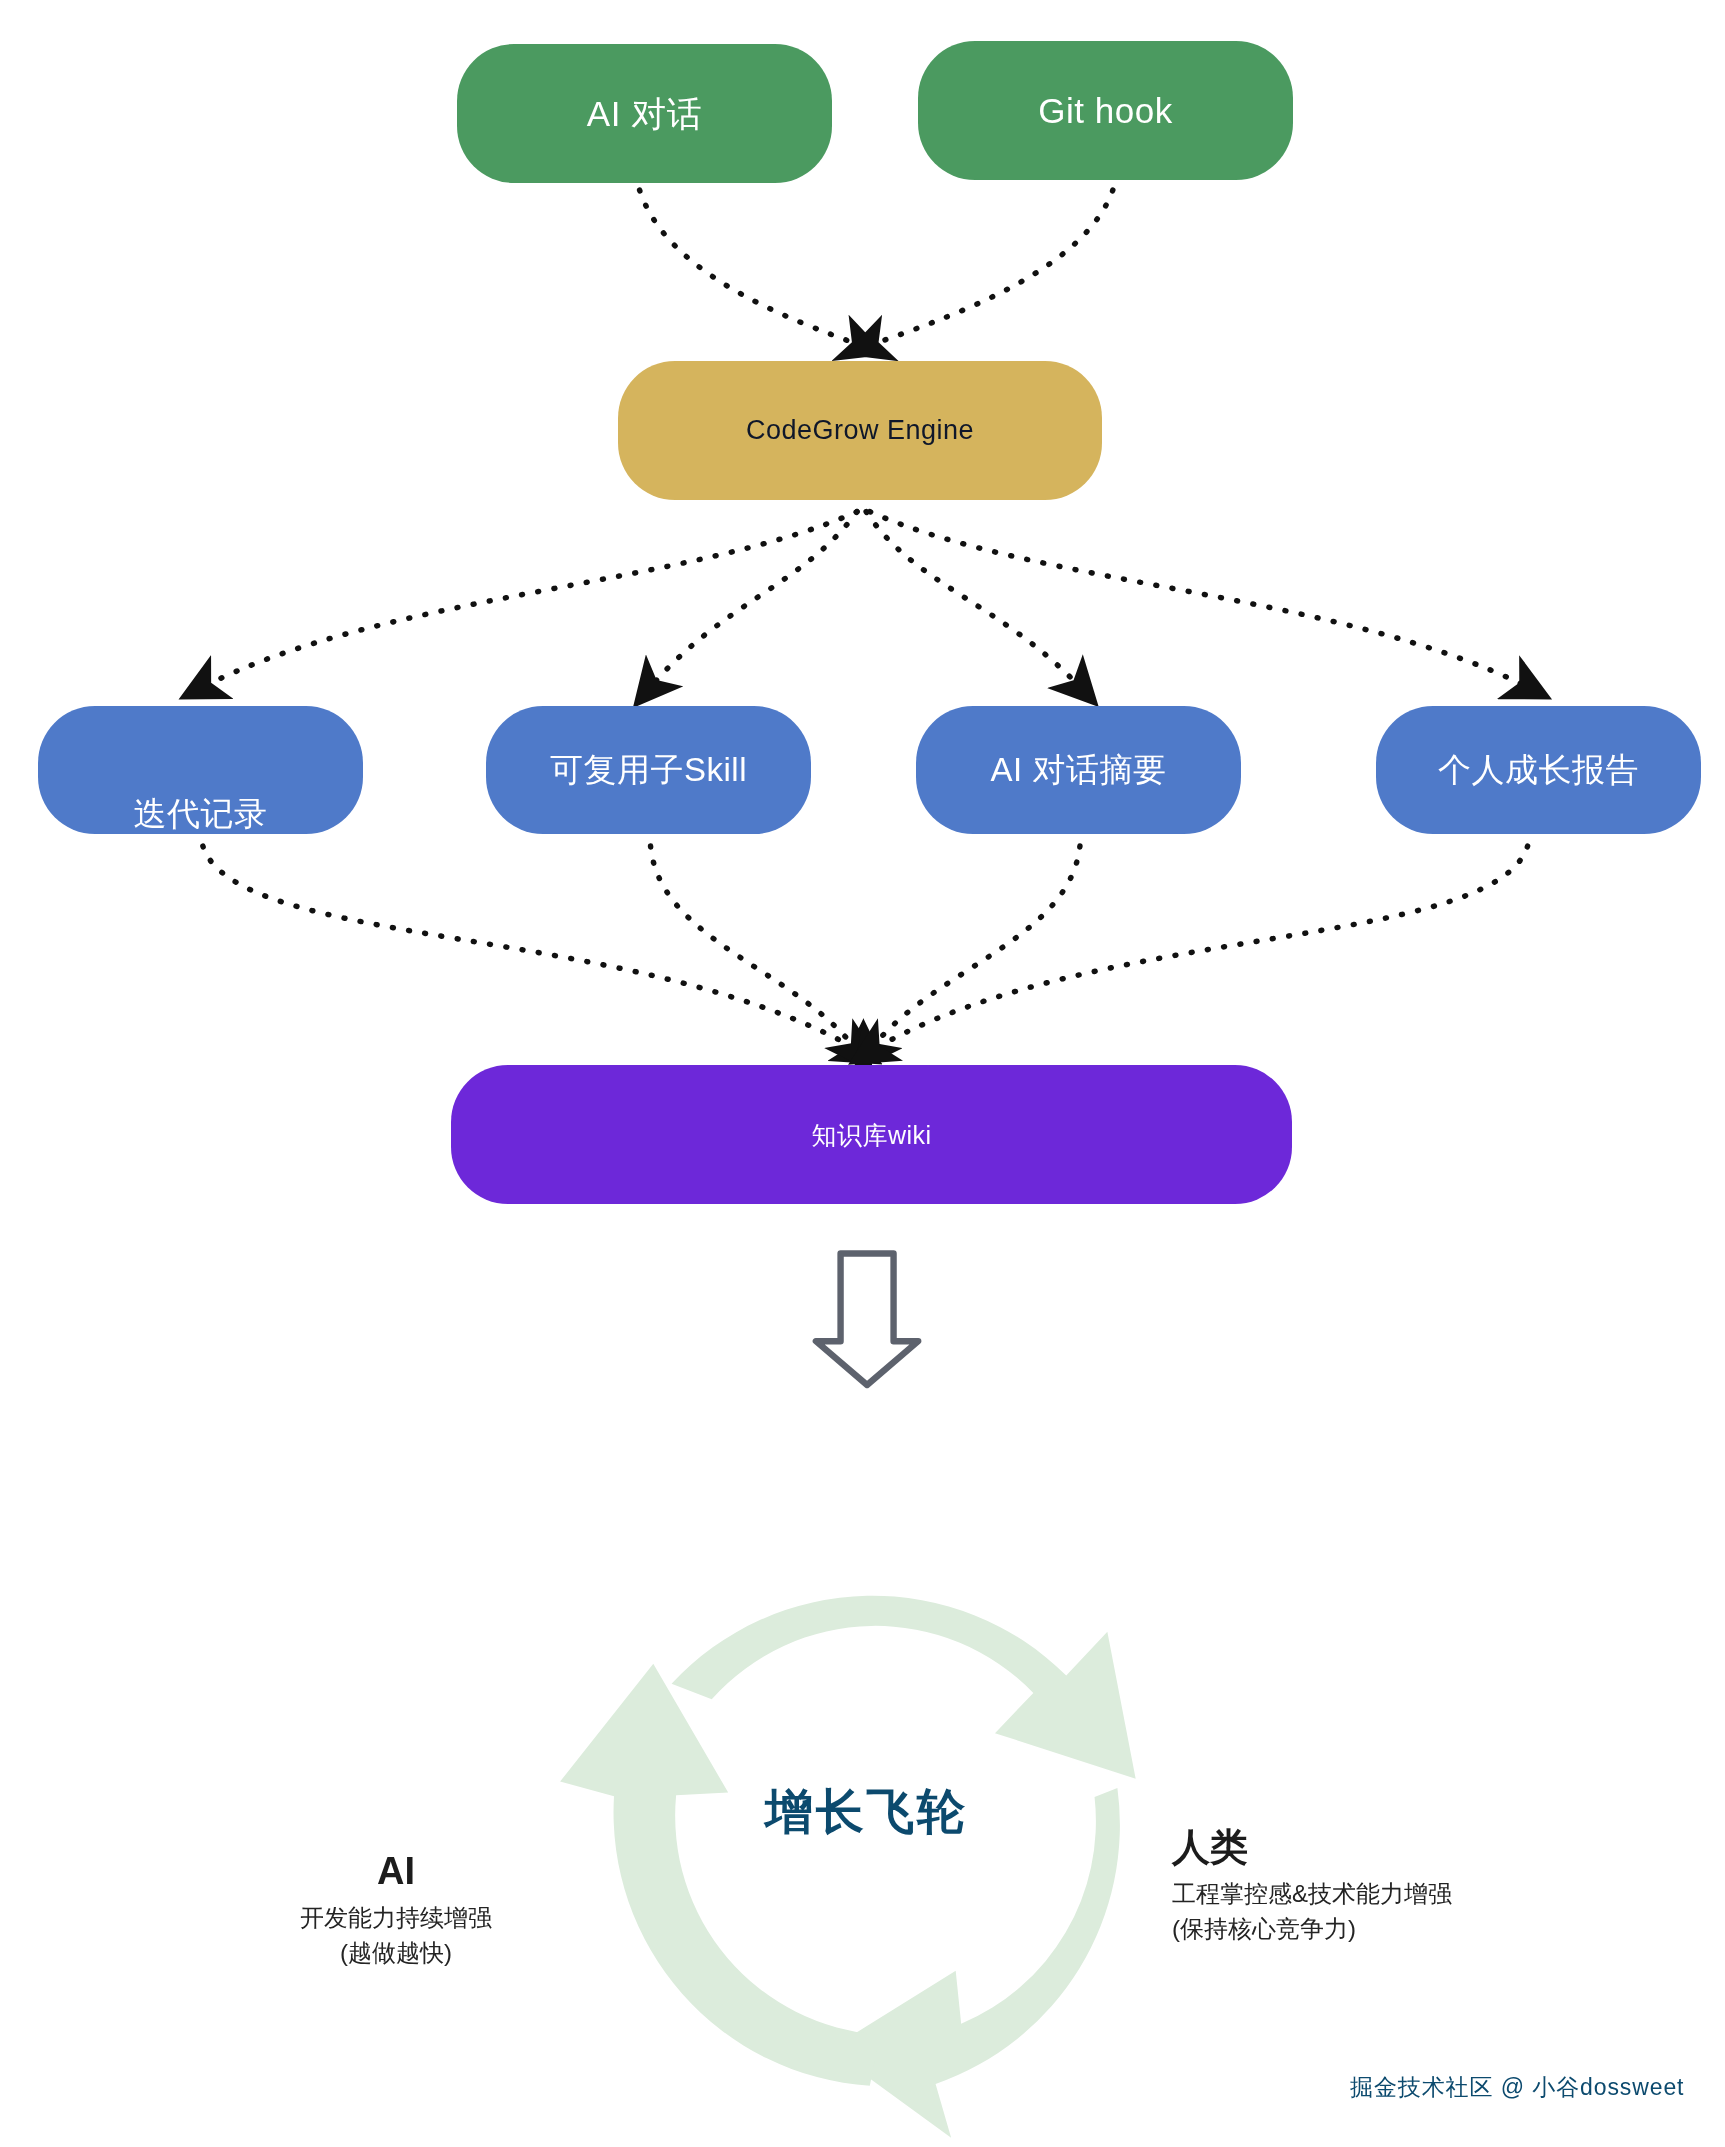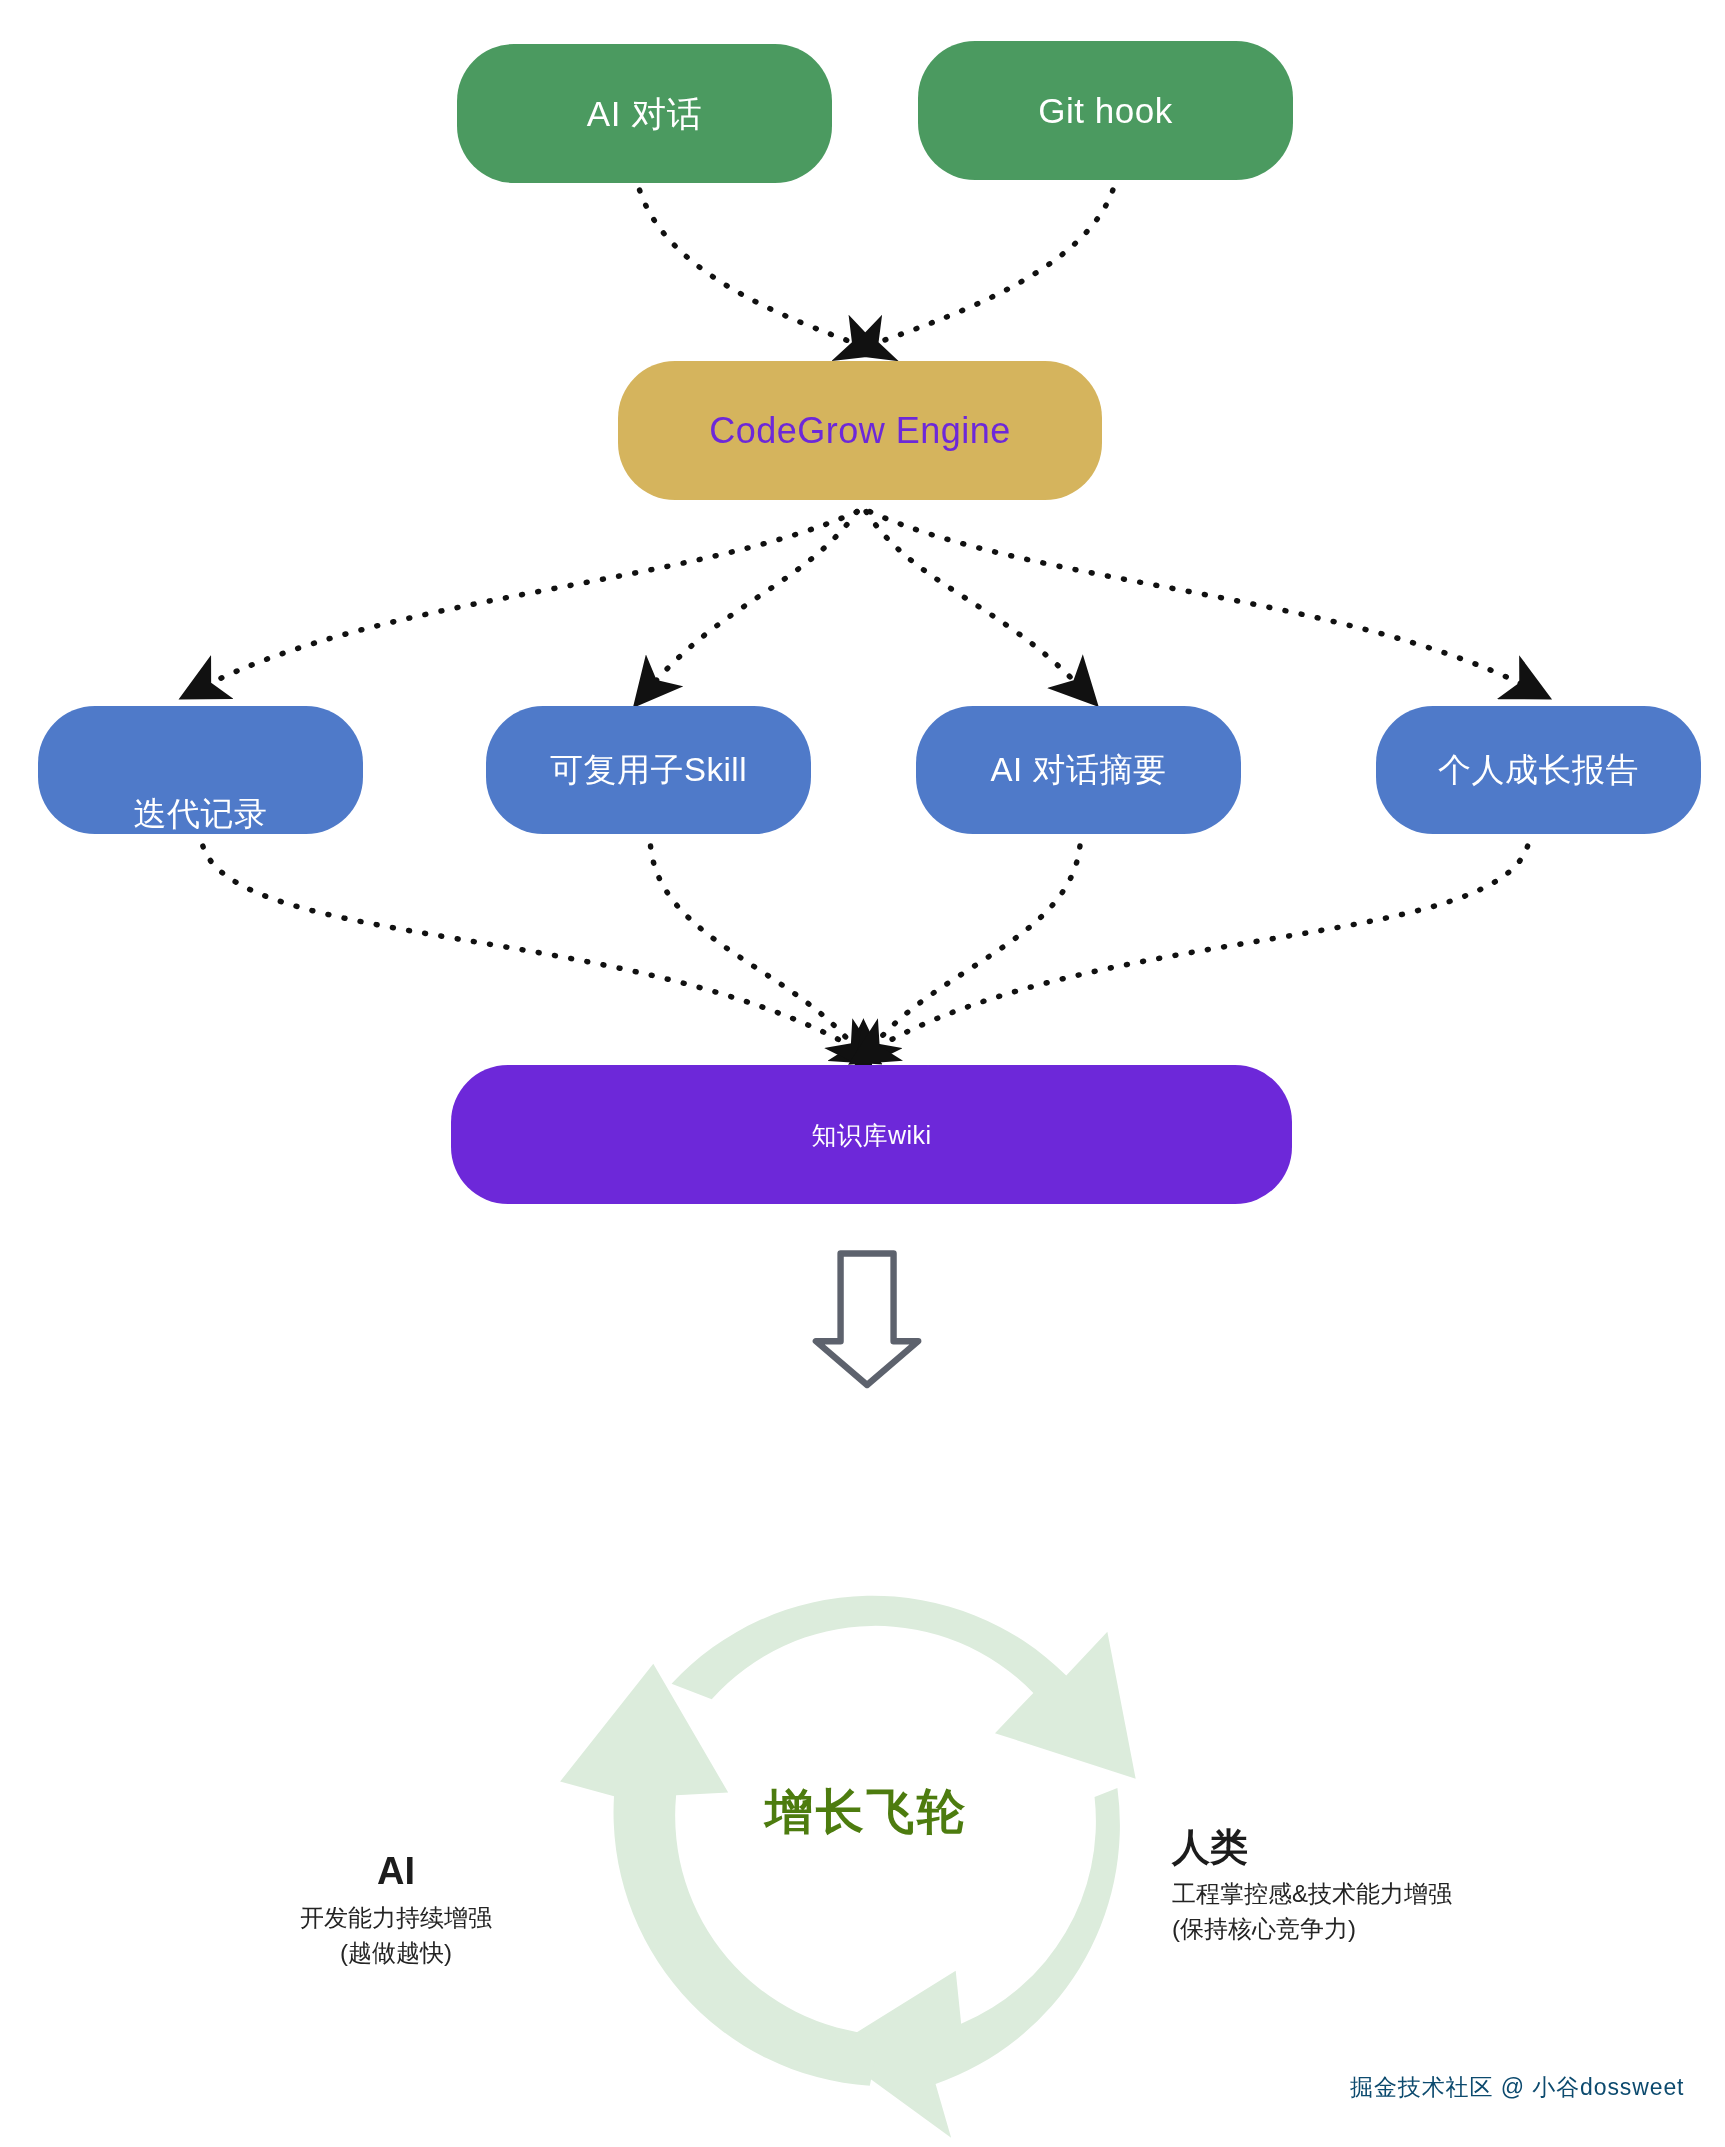--- a/index.html
+++ b/index.html
@@ -34,22 +34,22 @@
     user-select: none;
   }
   .node-green {
     background: #4b9a60;
     border-radius: 57px;
     font-size: 35px;
   }
   .node-gold {
     background: #d5b45d;
     border-radius: 57px;
-    color: #6d28d9;
-    font-size: 36px;
+    color: #0f172a;
+    font-size: 27px;
   }
   .node-blue {
     background: #4f7ac9;
     border-radius: 57px;
     font-size: 33px;
   }
   .node-gray {
     background: #6d28d9;
     border-radius: 57px;
     font-size: 25px;
@@ -75,21 +75,21 @@
   }
   .tb-line {
     font-size: 24px;
     line-height: 1.45;
     color: #242424;
   }
   .flywheel-label {
     position: absolute;
     font-size: 48px;
     font-weight: bold;
-    color: #4d7c0f;
+    color: #0c4a6e;
     letter-spacing: 2.7px;
     user-select: none;
   }
   .watermark {
     position: absolute;
     font-size: 23px;
     color: #0c4a6e;
     letter-spacing: 0.9px;
     white-space: nowrap;
     user-select: none;

